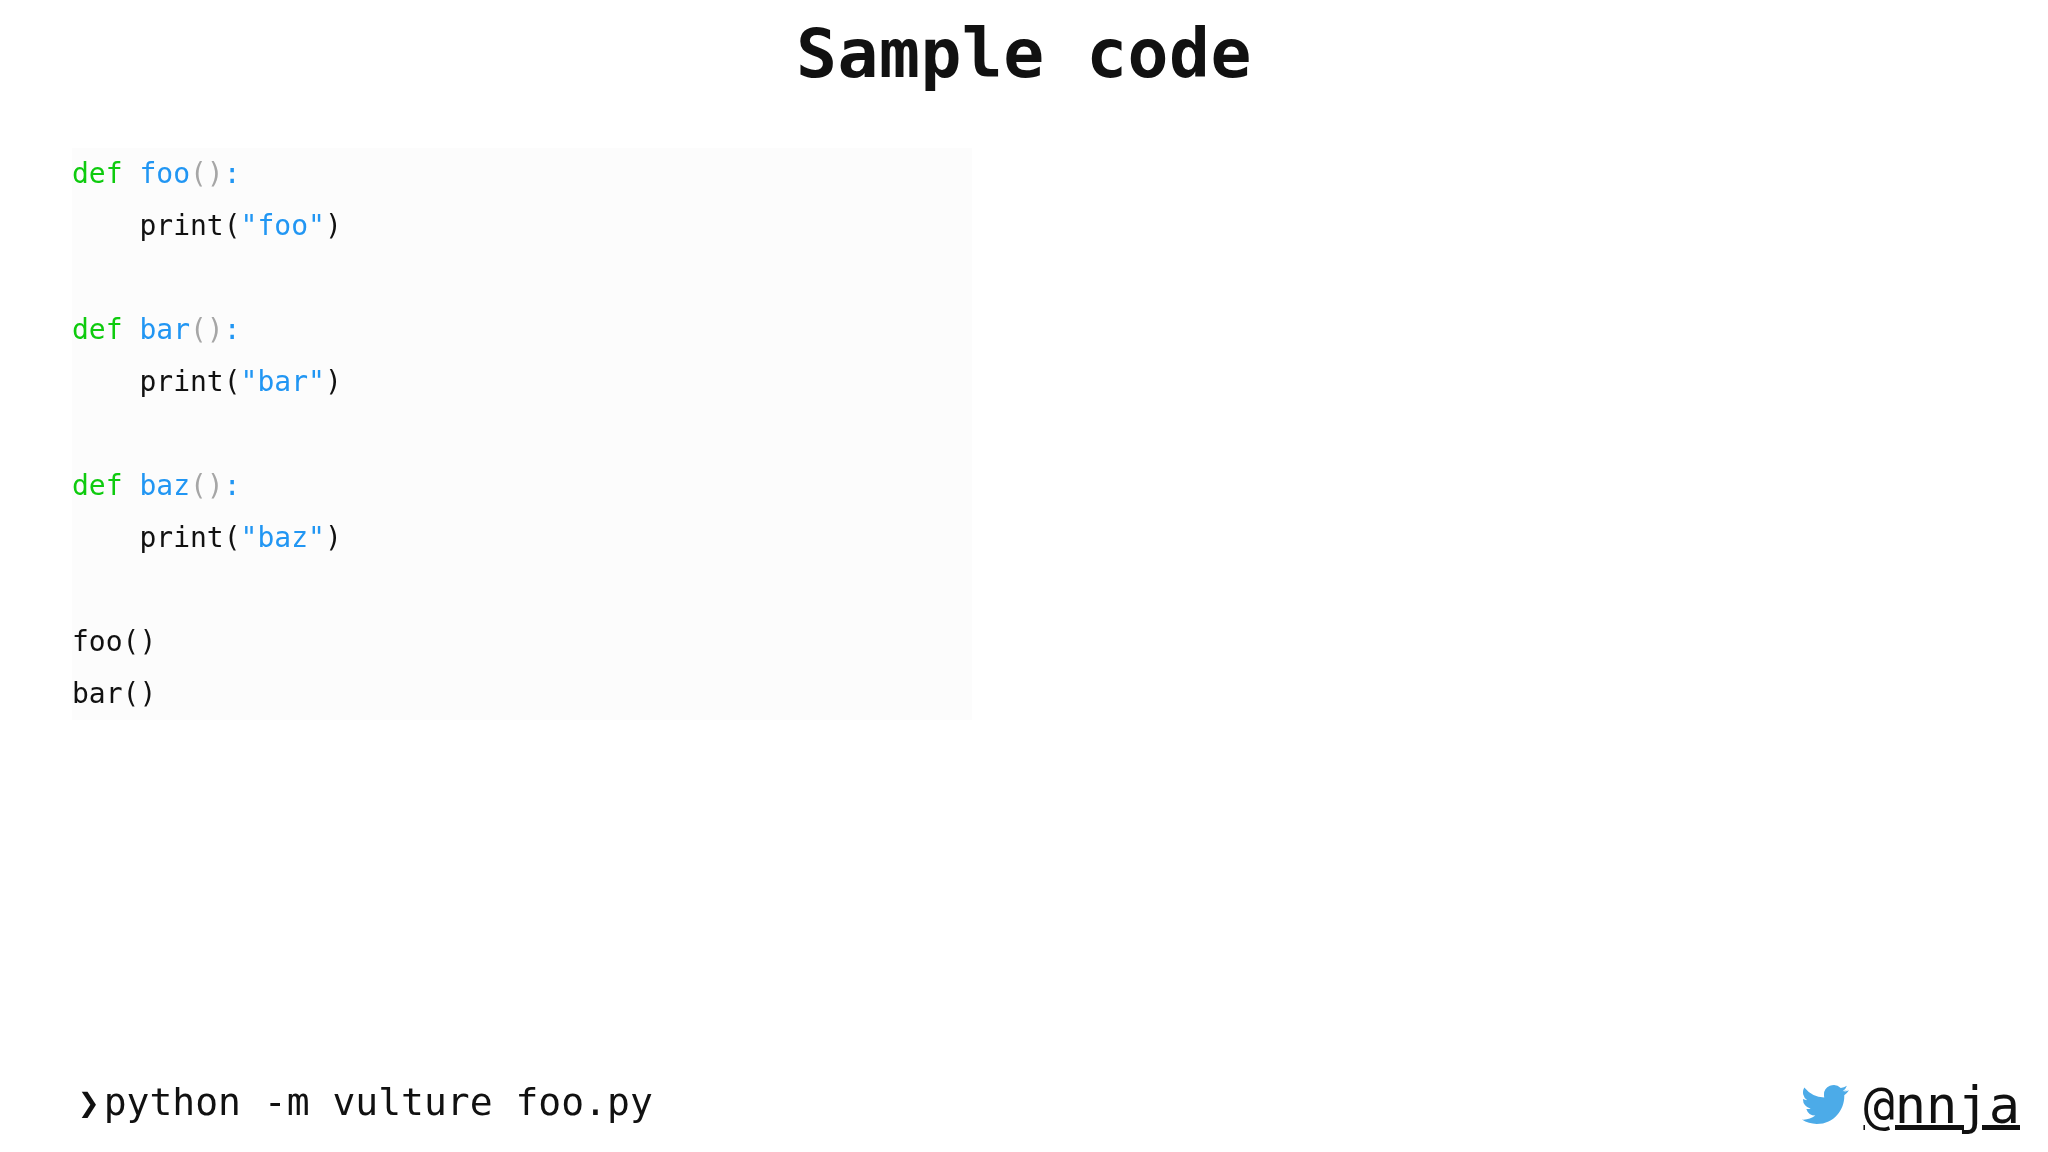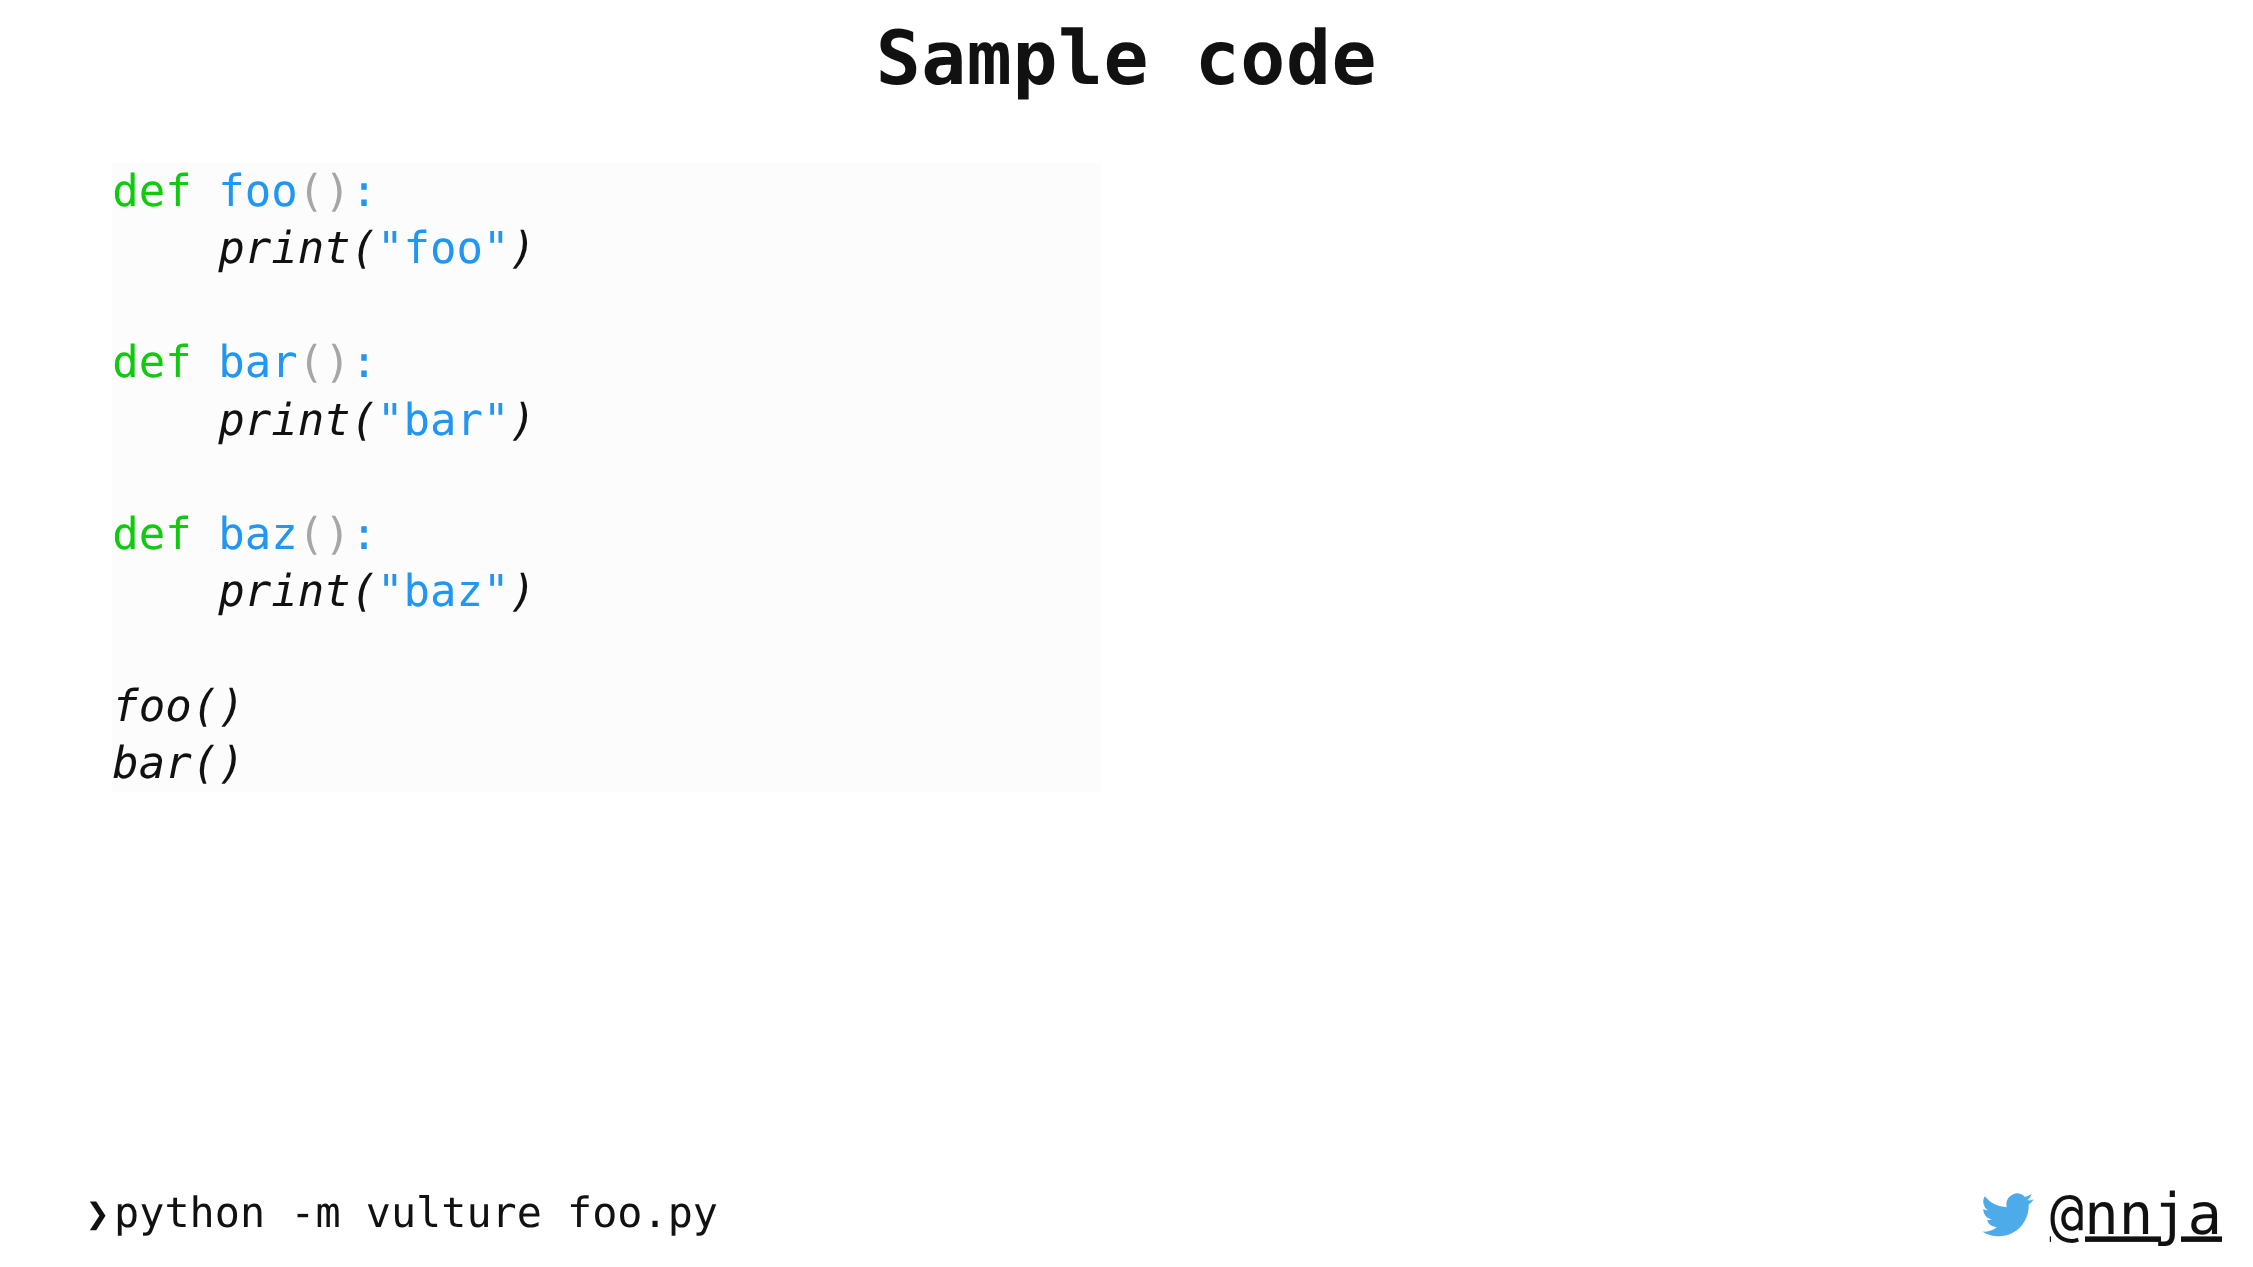--- a/index.html
+++ b/index.html
@@ -46,38 +46,37 @@
   }
 
   
   .code-block {
     position: absolute;
     left: 72px;
     top: 148px;
     width: 900px;
     background: #fcfcfc;
     font-family: "DejaVu Sans Mono", "Liberation Mono", monospace;
-    font-size: 40px;
+    font-size: 28px;
     line-height: 52px;
     color: #111111;
     white-space: pre;
-    margin-left: 30px;
   }
   .code-line {
     white-space: pre;
     height: 52px;
   }
   .code-line.blank { height: 52px; }
 
   .tok-kw      { color: #0ecb0e; }
   .tok-fn      { color: #2196f3; }
   .tok-punct   { color: #a6a6a6; }
   .tok-colon   { color: #2196f3; }
   .tok-str     { color: #2196f3; }
-  .tok-plain   { color: #111111; font-style: italic; }
+  .tok-plain   { color: #111111; }
 
   
   .terminal-block {
     position: absolute;
     left: 78px;
     top: 925px;
     font-family: "DejaVu Sans Mono", "Liberation Mono", monospace;
     font-size: 38px;
     line-height: 53px;
     color: #111111;

